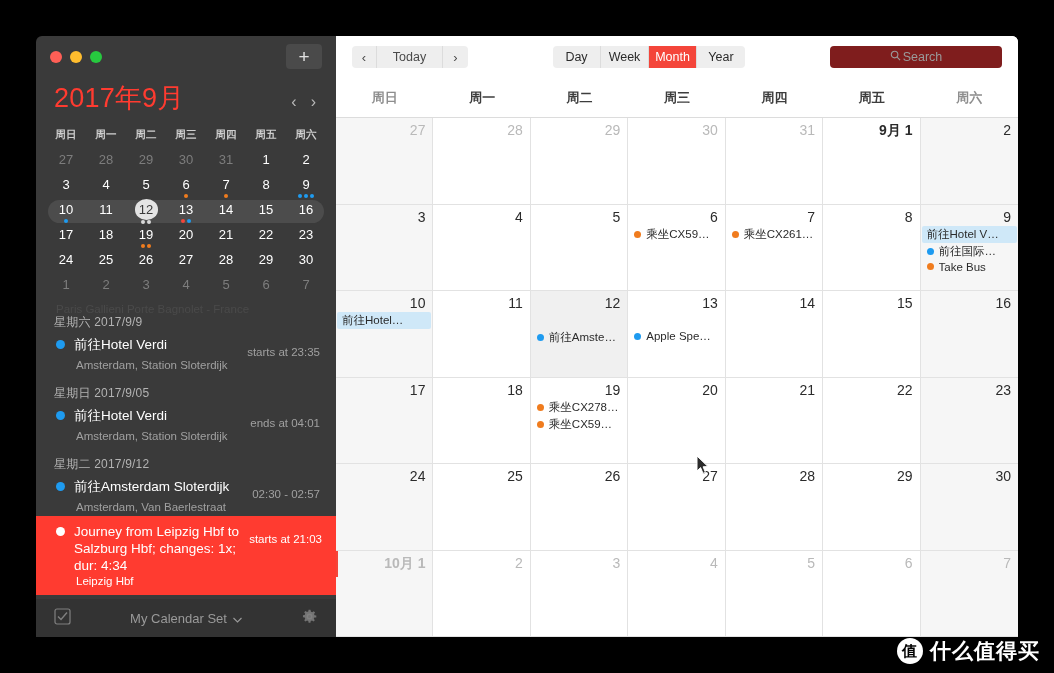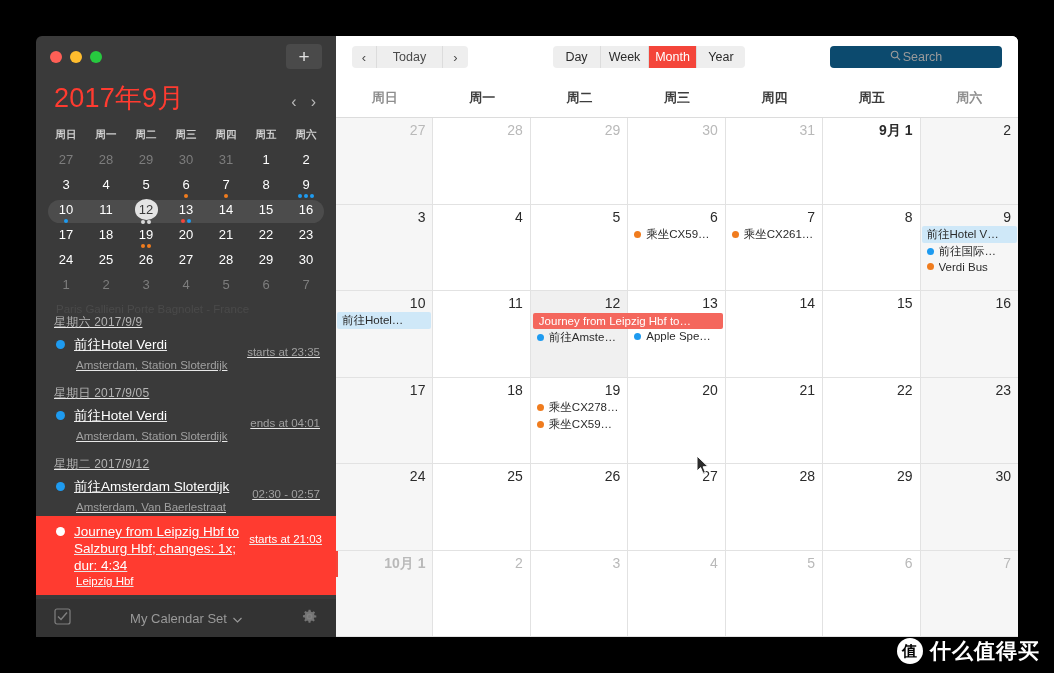--- a/index.html
+++ b/index.html
@@ -87,21 +87,21 @@
     display: flex; align-items: center; justify-content: center;
     margin-top: -1px;
   }
   .mini-day .num { line-height: 19px; }
   .dots { display: flex; gap: 2px; margin-top: 0px; height: 5px; }
   .dot { width: 4px; height: 4px; border-radius: 50%; display: block; }
 
   
   .sb-events {
     flex: 1; overflow: hidden; position: relative;
-    padding: 0 0 0 0; margin-top: 4px; text-decoration: underline;
+    padding: 0 0 0 0; margin-top: 4px;
   }
   .ghost-line {
     position: absolute; top: 0px; left: 20px;
     font-size: 11.5px; color: #4a4a4a; white-space: nowrap;
   }
   .ev-group { padding: 0 16px 0 18px; }
   .ev-date {
     font-size: 12px; color: #b3b3b3; padding: 11px 0 5px 0;
     letter-spacing: .2px;
   }
@@ -156,21 +156,21 @@
     border-right: 1px solid #dcdcdc;
   }
   .seg-btn:last-child { border-right: none; }
   .seg-btn.active { background: #f4453a; color: #ffffff; }
   .nav-seg .seg-btn { width: 25px; font-size: 13px; color: #4a4a4a; }
   .nav-seg .seg-btn.today { width: 66px; font-size: 12.5px; }
   .view-seg { margin-left: auto; }
   .view-seg .seg-btn { width: 48px; }
   .search-box {
     width: 172px; height: 22px; margin-left: auto;
-    background: #0c4a6e; border-radius: 4px;
+    background: #7f1d1d; border-radius: 4px;
     display: flex; align-items: center; justify-content: center;
     gap: 2px; color: #9a9a9a; font-size: 12.5px;
   }
   .toolbar-spacer { flex: 1; }
 
   .dow-header {
     height: 40px; flex: none;
     display: grid; grid-template-columns: repeat(7, 1fr);
     border-bottom: 1px solid #dcdcdc;
     background: #ffffff;
@@ -650,21 +650,21 @@
           <div class="daynum">9</div>
           <div class="cev block" style="background: rgb(207, 232, 248);">
             <span class="cev-label">前往Hotel V…</span>
           </div>
           <div class="cev">
             <span class="cev-dot" style="background: rgb(30, 155, 240);"></span>
             <span class="cev-label">前往国际…</span>
           </div>
           <div class="cev">
             <span class="cev-dot" style="background: rgb(240, 124, 30);"></span>
-            <span class="cev-label">Verdi Bus</span>
+            <span class="cev-label">Take Bus</span>
           </div>
         </div>
         <div class="cell weekend">
           <div class="daynum">10</div>
           <div class="cev block" style="background: rgb(207, 232, 248);">
             <span class="cev-label">前往Hotel…</span>
           </div>
         </div>
         <div class="cell">
           <div class="daynum">11</div>
@@ -759,21 +759,20 @@
         </div>
         <div class="cell other">
           <div class="daynum">5</div>
         </div>
         <div class="cell other">
           <div class="daynum">6</div>
         </div>
         <div class="cell weekend other">
           <div class="daynum">7</div>
         </div>
-        <div class="span-event" style="background: rgb(244, 103, 93); left: 196.857px; width: 189.857px; top: 195px;">Journey from Leipzig Hbf to…</div>
       </div>
 
   </div>
 </div>
 
 <div class="cursor">
   <svg width="14" height="20" viewBox="0 0 14 20">
     <path d="M1 1 L1 16 L4.6 12.6 L7 18.4 L9.4 17.3 L7.1 11.8 L12 11.6 Z" fill="#2b2b2b" stroke="#ffffff" stroke-width="1"></path>
   </svg>
 </div>

